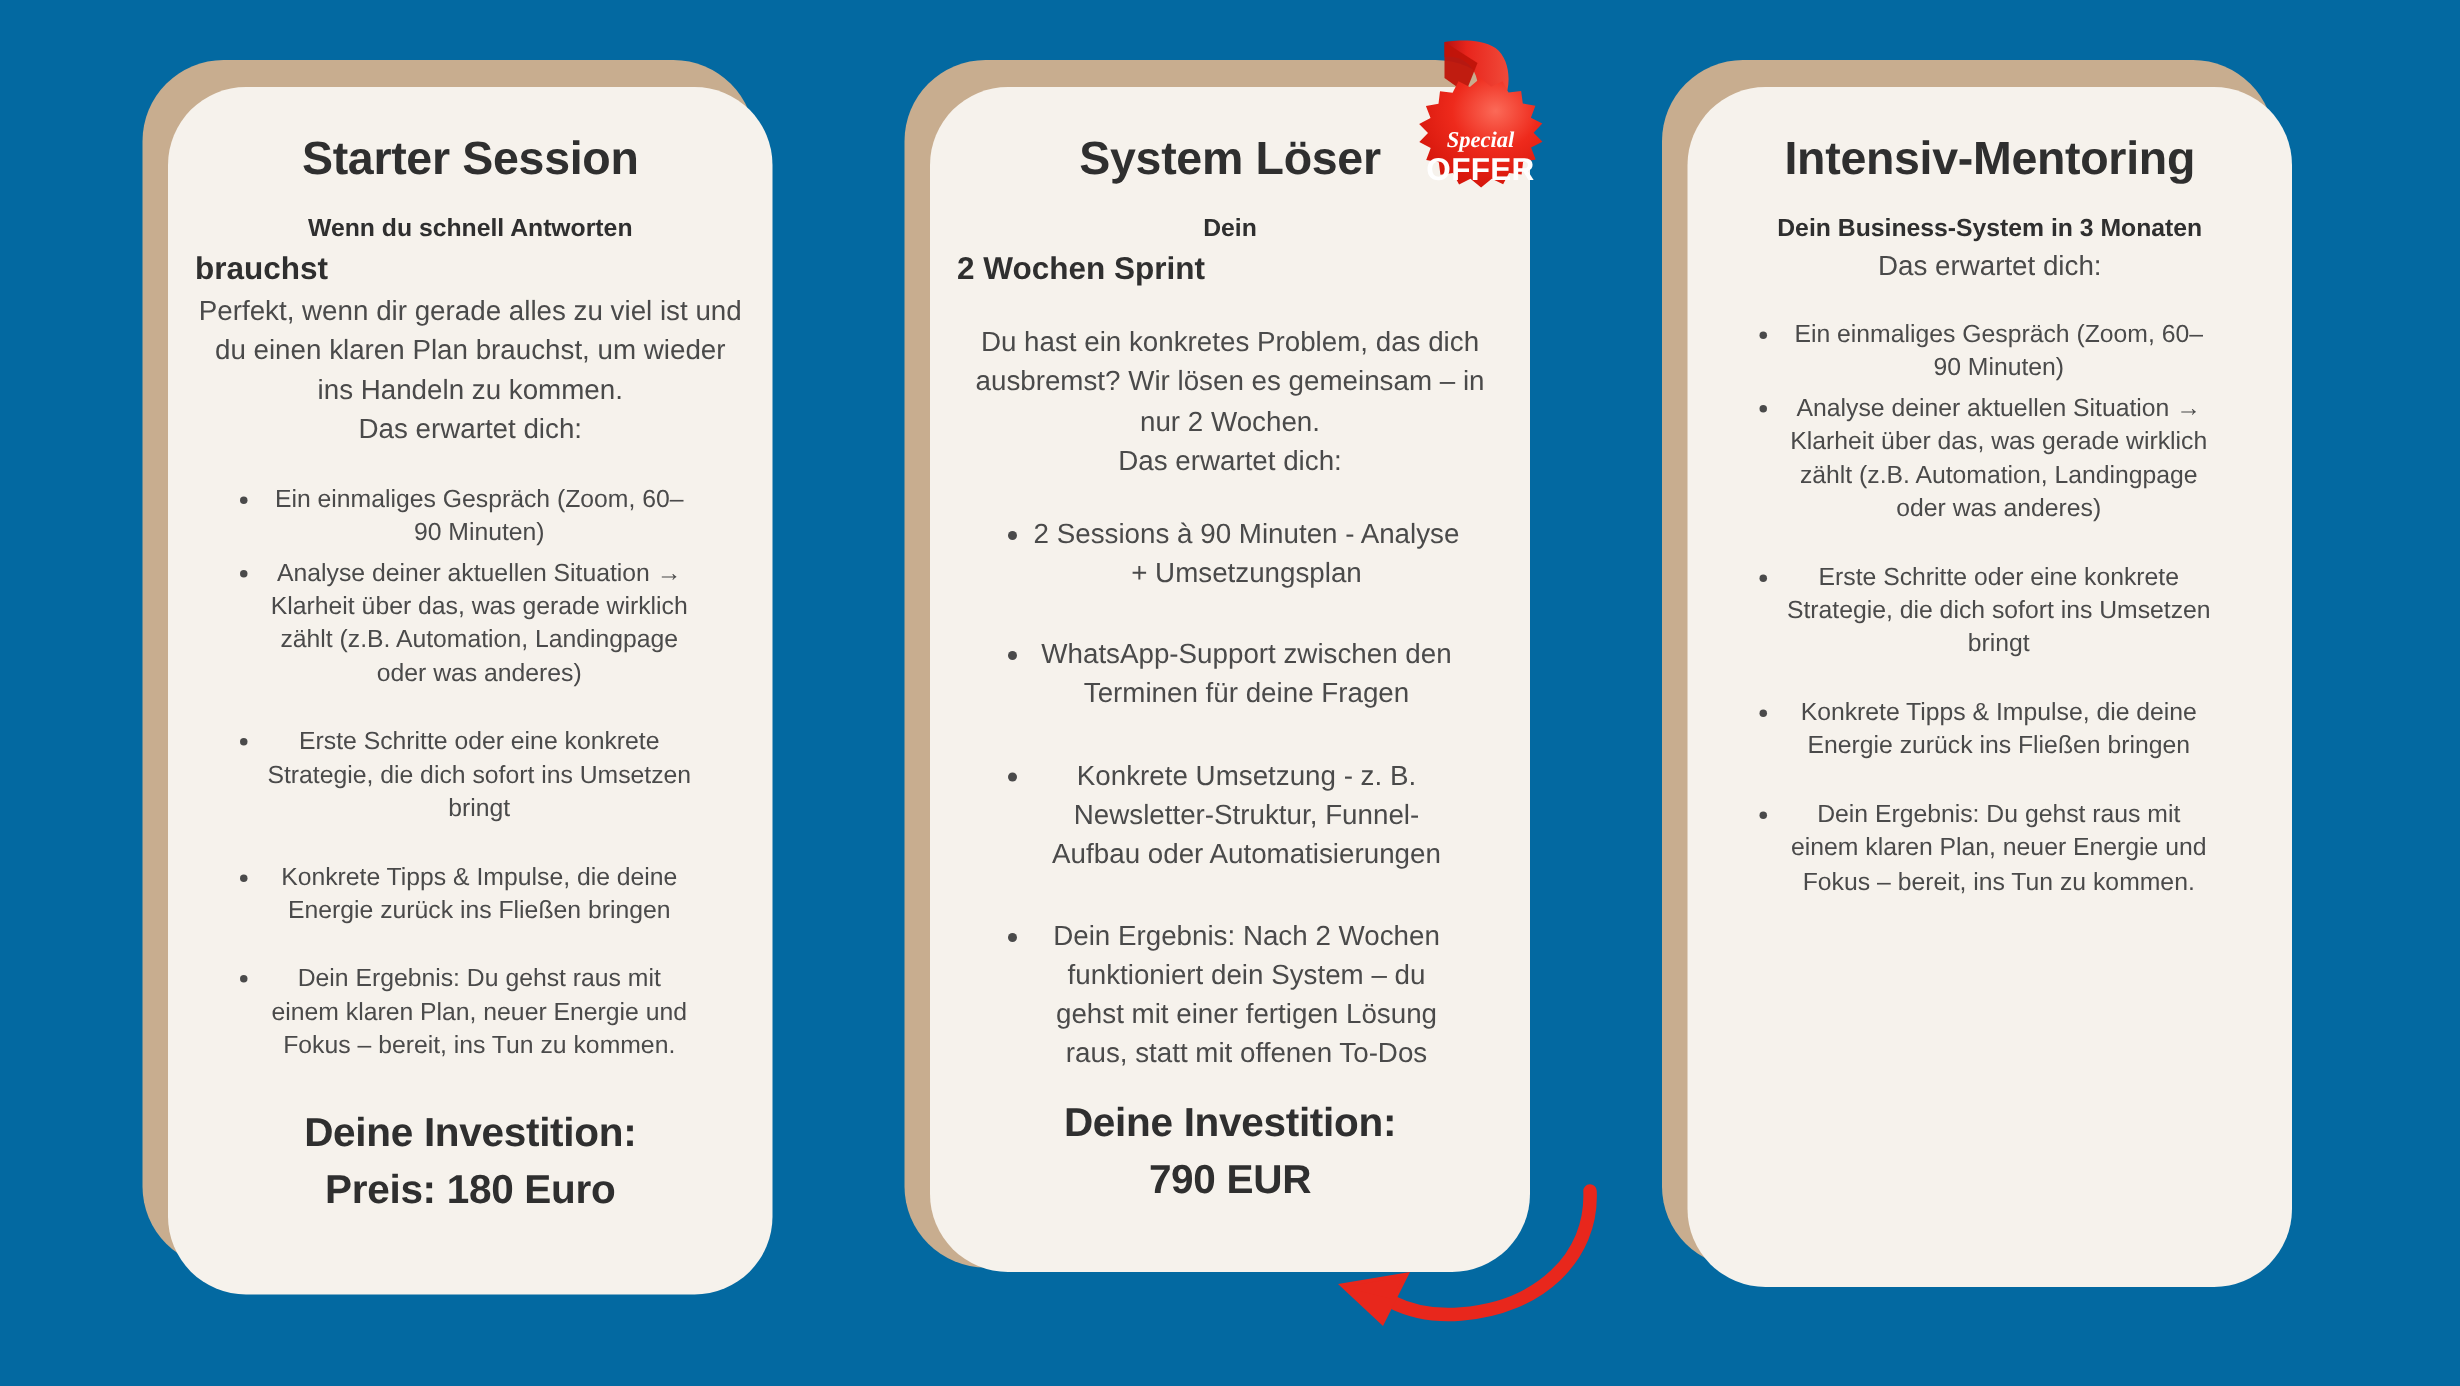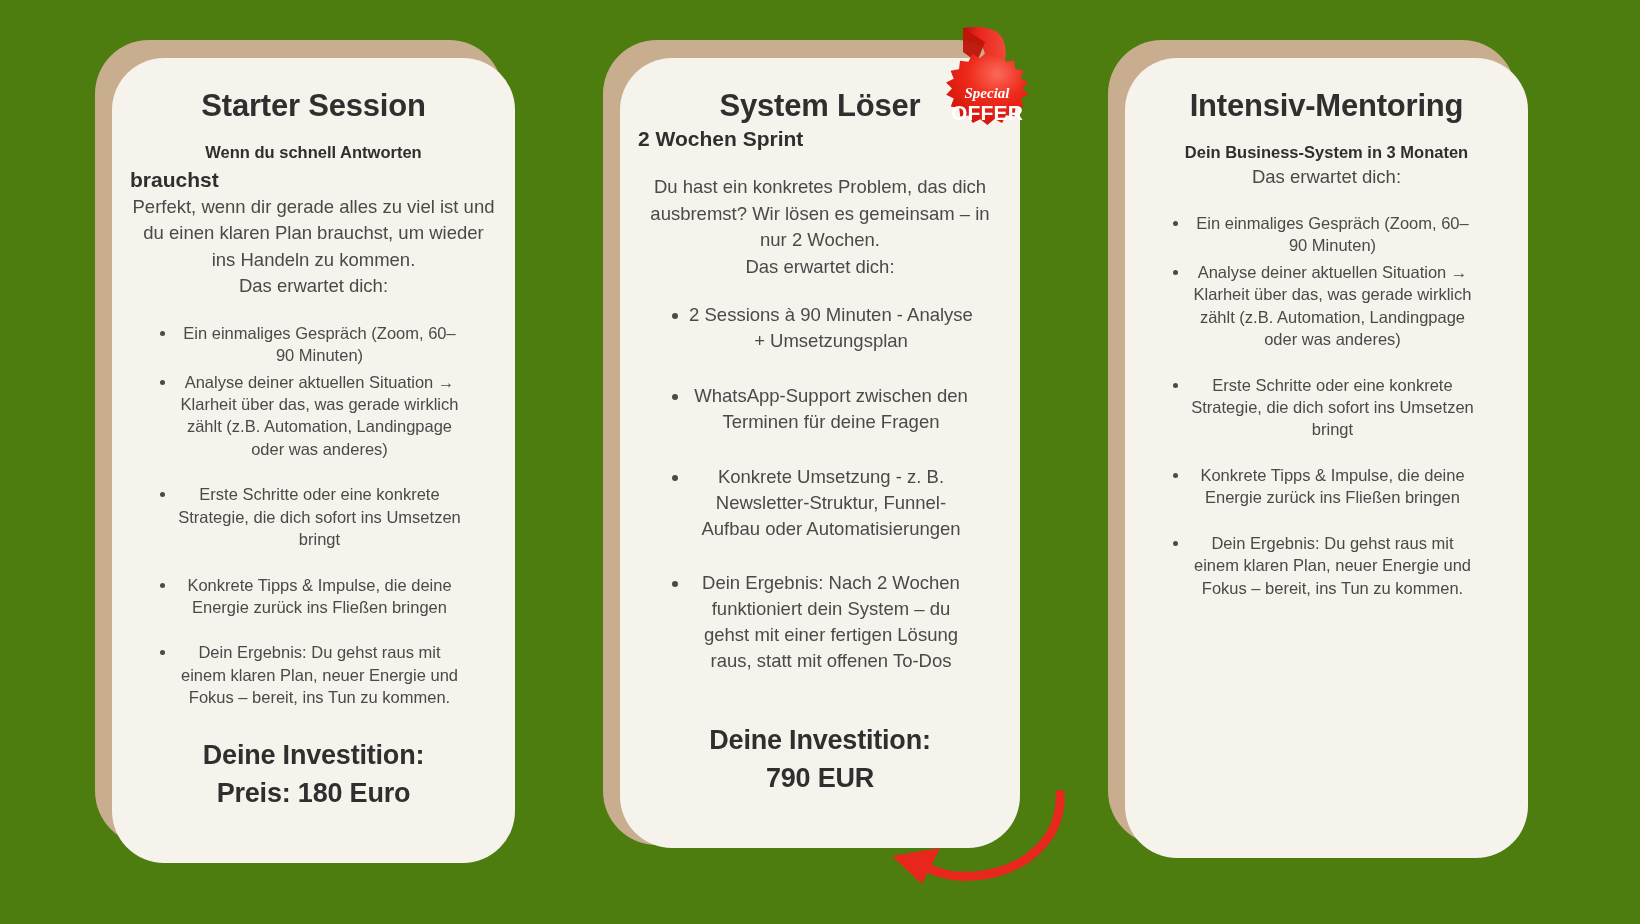--- a/index.html
+++ b/index.html
@@ -11,21 +11,21 @@
     width: 1640px;
     height: 924px;
     overflow: hidden;
     font-family: "Liberation Sans", sans-serif;
     -webkit-font-smoothing: antialiased;
   }
   .stage {
     position: relative;
     width: 1640px;
     height: 924px;
-    background: #4d7c0f;
+    background: #0369a1;
   }
 
   
   .card-wrap {
     position: absolute;
     top: 40px;
     width: 420px;
     height: 830px;
   }
   .card-wrap.c1 { left: 95px; }
@@ -218,20 +218,21 @@
         <div class="price-line">Deine Investition:</div>
         <div class="price-line">Preis: 180 Euro</div>
       </div>
     </div>
   </div>
 
   <div class="card-wrap c2">
     <div class="card-shadow"></div>
     <div class="card">
       <div class="card-title">System Löser</div>
+      <div class="card-subtitle">Dein</div>
       <div class="card-sub2">2 Wochen Sprint</div>
       <div class="card-intro spaced">Du hast ein konkretes Problem, das dich ausbremst? Wir lösen es gemeinsam – in nur 2 Wochen.</div>
       <div class="expect">Das erwartet dich:</div>
       <ul class="benefits">
         <li><span class="dot"></span><span>2 Sessions à 90 Minuten - Analyse + Umsetzungsplan</span></li>
         <li class="gap"><span class="dot"></span><span>WhatsApp-Support zwischen den Terminen für deine Fragen</span></li>
         <li class="gap"><span class="dot"></span><span>Konkrete Umsetzung - z. B. Newsletter-Struktur, Funnel-Aufbau oder Automatisierungen</span></li>
         <li class="gap"><span class="dot"></span><span>Dein Ergebnis: Nach 2 Wochen funktioniert dein System – du gehst mit einer fertigen Lösung raus, statt mit offenen To-Dos</span></li>
       </ul>
       <div class="price-block">

